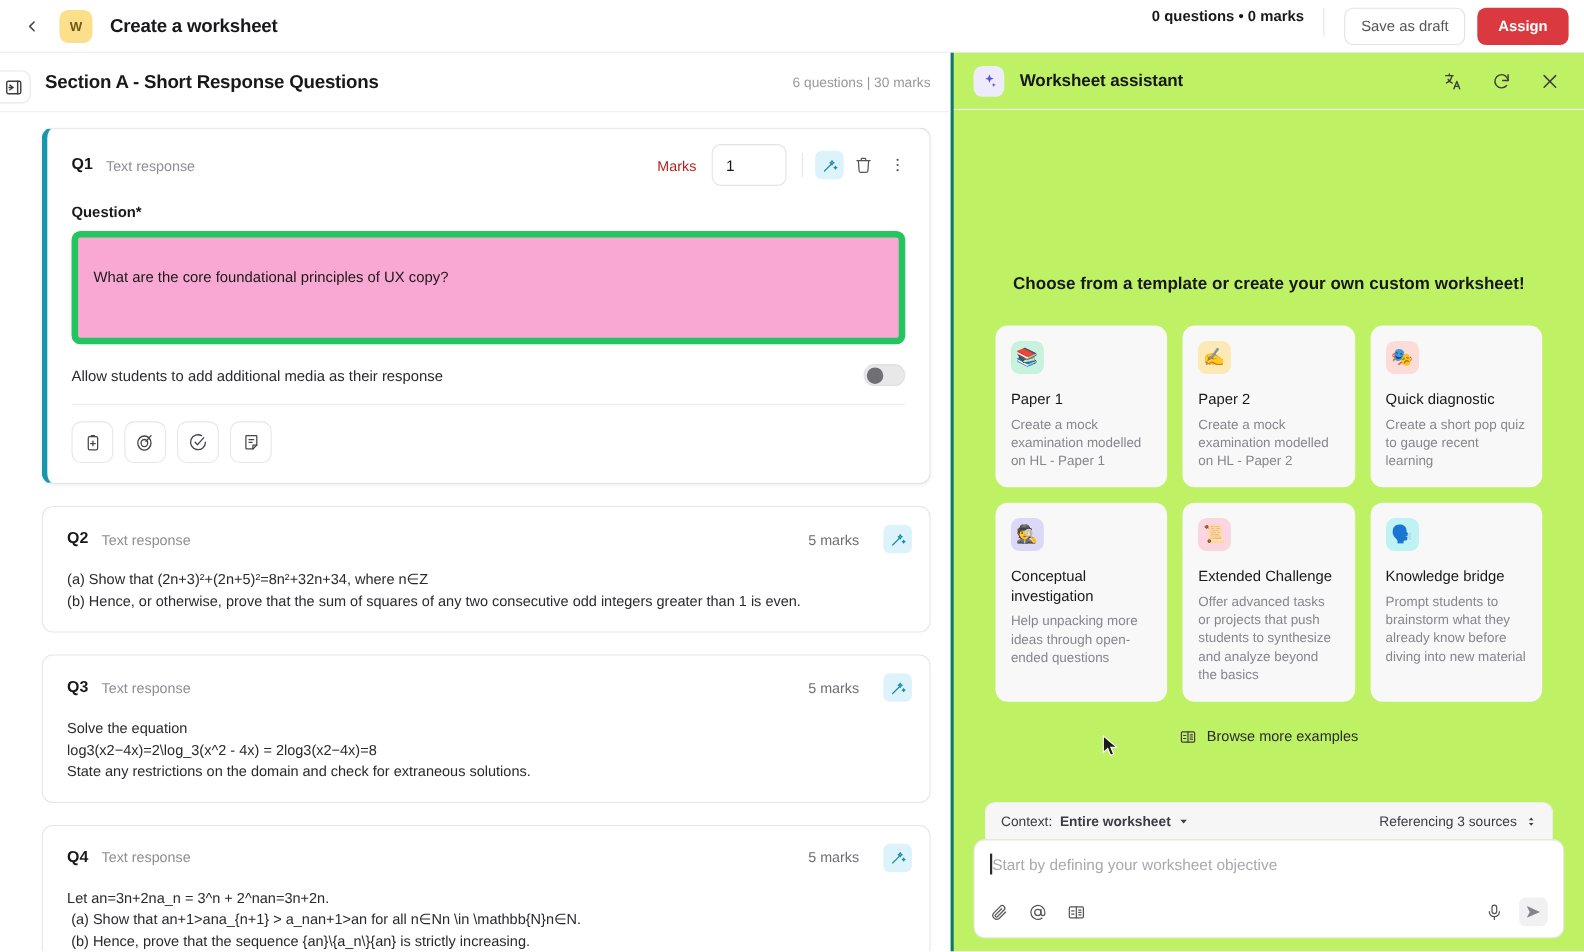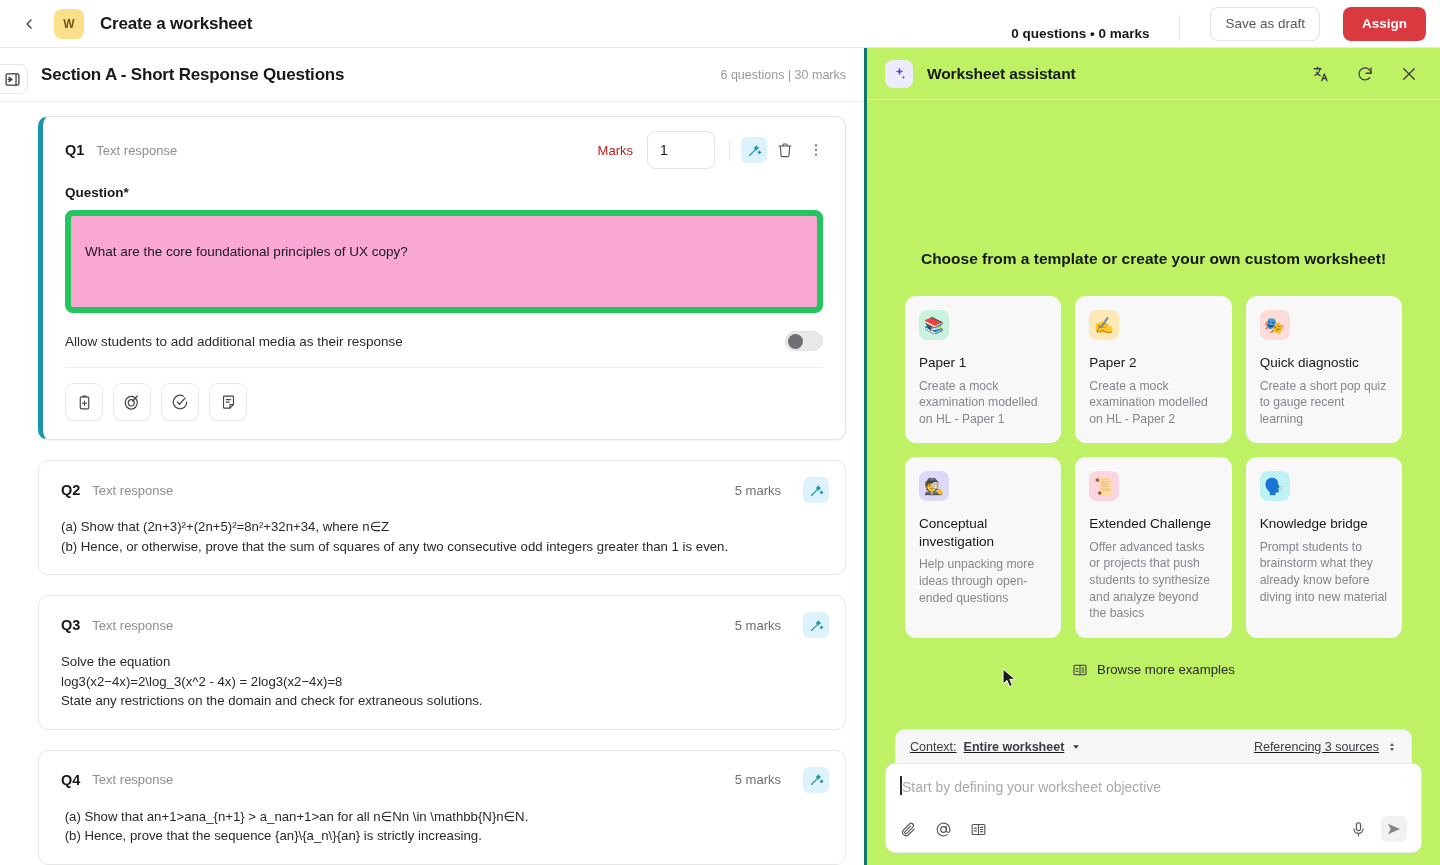--- a/index.html
+++ b/index.html
@@ -25,21 +25,21 @@
     cursor: pointer; color: #4a4a4a; flex: 0 0 auto;
   }
   .ws-avatar {
     width: 30px; height: 30px; border-radius: 8px; background: #fcdf8a;
     display: flex; align-items: center; justify-content: center;
     font-size: 12px; font-weight: 600; color: #6b5a18; margin-left: 12px; flex: 0 0 auto;
   }
   .topbar-title {
     font-size: 17px; font-weight: 700; margin-left: 16px; letter-spacing: -0.2px; color: #18181b;
   }
-  .topbar-right { margin-left: auto; display: flex; align-items: flex-end; gap: 12px; }
+  .topbar-right { margin-left: auto; display: flex; align-items: flex-start; gap: 0; }
   .qm-summary { font-size: 13.5px; font-weight: 600; color: #18181b; padding-right: 18px; }
   .topbar-divider { width: 1px; height: 26px; background: #e4e4e7; margin-right: 18px; }
   .btn-draft {
     height: 34px; padding: 0 14px; border: 1px solid #e2e2e6; border-radius: 8px;
     background: #fff; font-size: 13.5px; color: #55555c; cursor: pointer;
     font-family: inherit; display: flex; align-items: center;
   }
   .btn-assign {
     height: 34px; padding: 0 19px; border: none; border-radius: 8px;
     background: #d9393f; color: #fff; font-size: 13.5px; font-weight: 600; cursor: pointer;
@@ -162,21 +162,21 @@
 
   .browse-row {
     display: flex; align-items: center; justify-content: center; gap: 9px;
     margin-top: 24px; cursor: pointer;
   }
   .browse-label { font-size: 13.2px; color: #2a2a2e; }
 
   .cursor-arrow { position: absolute; left: 135px; top: 568px; }
 
   
-  .composer { flex: 0 0 auto; padding: 0 18px 12px 18px; text-decoration: underline; }
+  .composer { flex: 0 0 auto; padding: 0 18px 12px 18px; }
   .ctx-bar {
     display: flex; align-items: center; height: 34px;
     background: #f6f6f7; border: 1px solid #ececee; border-bottom: none;
     border-radius: 10px 10px 0 0; padding: 0 14px; margin: 0 10px;
   }
   .ctx-left { display: flex; align-items: center; gap: 7px; font-size: 12.5px; color: #3c3c42; cursor: pointer; }
   .ctx-left b { font-weight: 700; }
   .ctx-right { margin-left: auto; display: flex; align-items: center; gap: 8px; font-size: 12.5px; color: #3c3c42; cursor: pointer; }
   .input-box {
     border: 1px solid #e6e6e9; border-radius: 10px; background: #fff; padding: 14px 14px 10px 14px;
@@ -362,20 +362,21 @@
               <button class="icon-btn wand-active">
                 <svg width="15" height="15" viewBox="0 0 24 24" fill="none" stroke="#1f8fa8" stroke-width="1.8" stroke-linecap="round" stroke-linejoin="round">
                   <line x1="4" y1="20" x2="15" y2="9"></line>
                     <path d="M15 5l1 2 2 1-2 1-1 2-1-2-2-1 2-1z"></path>
                     <path d="M20 13l.6 1.4L22 15l-1.4.6L20 17l-.6-1.4L18 15l1.4-.6z"></path>
                 </svg>
               </button>
             </div>
           </div>
           <div class="qc-body">
+            <div>Let an=3n+2na_n = 3^n + 2^nan=3n+2n.</div>
             <div> (a) Show that an+1&gt;ana_{n+1} &gt; a_nan+1&gt;an for all n∈Nn \in \mathbb{N}n∈N.</div>
             <div> (b) Hence, prove that the sequence {an}\{a_n\}{an} is strictly increasing.</div>
           </div>
         </div>
 
       </div>
     </div>
 
     <div class="assistant">
       <div class="as-head">

